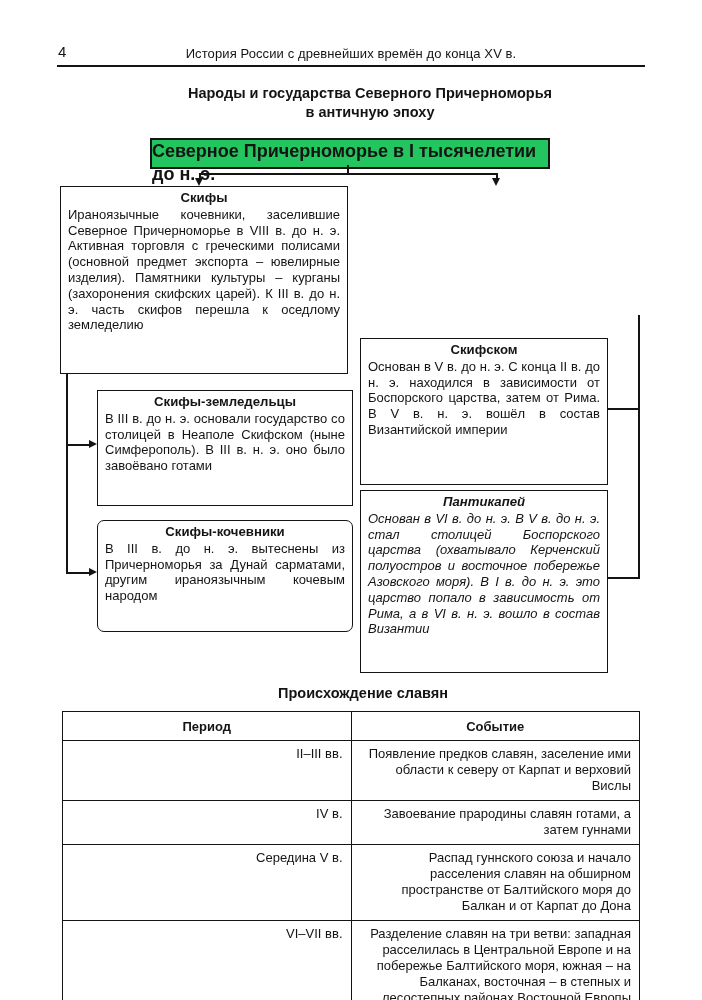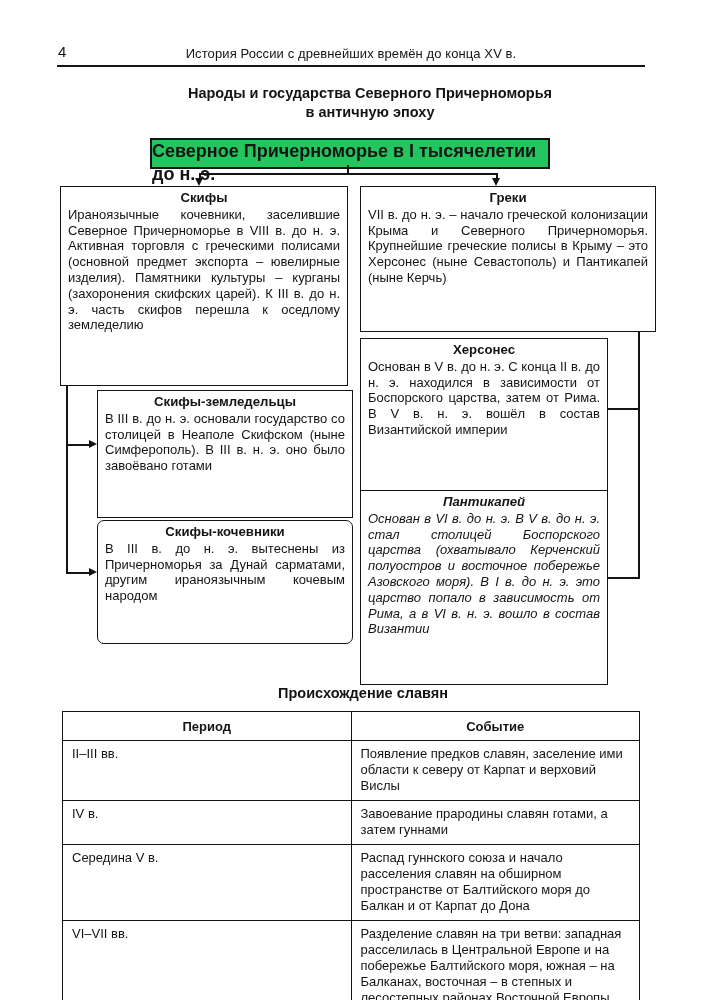--- a/index.html
+++ b/index.html
@@ -29,21 +29,21 @@
   }
 
   .root-box {
     position: absolute; left: 150px; top: 138px; width: 396px; height: 27px;
     border: 2px solid #141414; background: #22c55e;
     font-weight: bold; font-size: 18px; text-align: left; line-height: 23px;
   }
 
   .dbox {
     position: absolute; border: 1.6px solid #141414; background: #fff;
-    padding: 3px 7px 12px 7px; font-size: 13px; line-height: 15.8px;
+    padding: 3px 7px 0 7px; font-size: 13px; line-height: 15.8px;
   }
   .dbox .bt { font-weight: bold; text-align: center; font-size: 13.2px; margin-bottom: 1px; }
   .dbox .bx { text-align: justify; }
 
   .vline, .hline { position: absolute; background: #141414; }
   .vline { width: 2px; }
   .hline { height: 2px; }
   .arr { position: absolute; width: 0; height: 0; }
   .arr-down { border-left: 4.5px solid transparent; border-right: 4.5px solid transparent; border-top: 8px solid #141414; }
   .arr-right { border-top: 4.5px solid transparent; border-bottom: 4.5px solid transparent; border-left: 8px solid #141414; }
@@ -58,21 +58,21 @@
     border-collapse: collapse; table-layout: fixed;
   }
   table.origin th, table.origin td {
     border: 1.6px solid #141414;
     font-size: 13px;
   }
   table.origin th {
     font-weight: bold; text-align: center; height: 24px; padding: 2px 4px;
   }
   table.origin td {
-    vertical-align: top; text-align: left;
+    vertical-align: top; text-align: right;
     padding: 5px 8px 6px 9px; line-height: 16px; margin-left: 36px;
   }
   td.col-period { width: 113px; }
 </style>
 </head>
 <body>
 
 <div class="page">
 
   <div class="pg-num">4</div>
@@ -103,27 +103,23 @@
   <div class="hline" style="left:600px; top:408px; width:38px;"></div>
   <div class="arr arr-left" style="left:592px; top:404px;"></div>
   <div class="hline" style="left:600px; top:577px; width:38px;"></div>
   <div class="arr arr-left" style="left:592px; top:573px;"></div>
 
   <div class="dbox" style="left:60px; top:186px; width:272px; height:183px;">
     <div class="bt">Скифы</div>
     <div class="bx">Ираноязычные кочевники, заселившие Северное Причерноморье в VIII в. до н. э. Активная торговля с греческими полисами (основной предмет экспорта – ювелирные изделия). Памятники культуры – курганы (захоронения скифских царей). К III в. до н. э. часть скифов перешла к оседлому земледелию</div>
   </div>
 
-  <div class="dbox" style="left:360px; top:186px; width:280px; height:129px;">
-    <div class="bt">Греки</div>
-    <div class="bx">VII в. до н. э. – начало греческой колонизации Крыма и Северного Причерноморья. Крупнейшие греческие полисы в Крыму – это Херсонес (ныне Севастополь) и Пантикапей (ныне Керчь)</div>
-  </div>
 
   <div class="dbox" style="left:360px; top:338px; width:232px; height:142px;">
-    <div class="bt">Херсонес</div>
+    <div class="bt">Скифском</div>
     <div class="bx">Основан в V в. до н. э. С конца II в. до н. э. находился в зависимости от Боспорского царства, затем от Рима. В V в. н. э. вошёл в состав Византийской империи</div>
   </div>
 
   <div class="dbox" style="left:97px; top:390px; width:240px; height:111px;">
     <div class="bt">Скифы-земледельцы</div>
     <div class="bx">В III в. до н. э. основали государство со столицей в Неаполе Скифском (ныне Симферополь). В III в. н. э. оно было завоёвано готами</div>
   </div>
 
   <div class="dbox" style="left:360px; top:490px; width:232px; height:178px;font-style:italic;">
     <div class="bt">Пантикапей</div>

